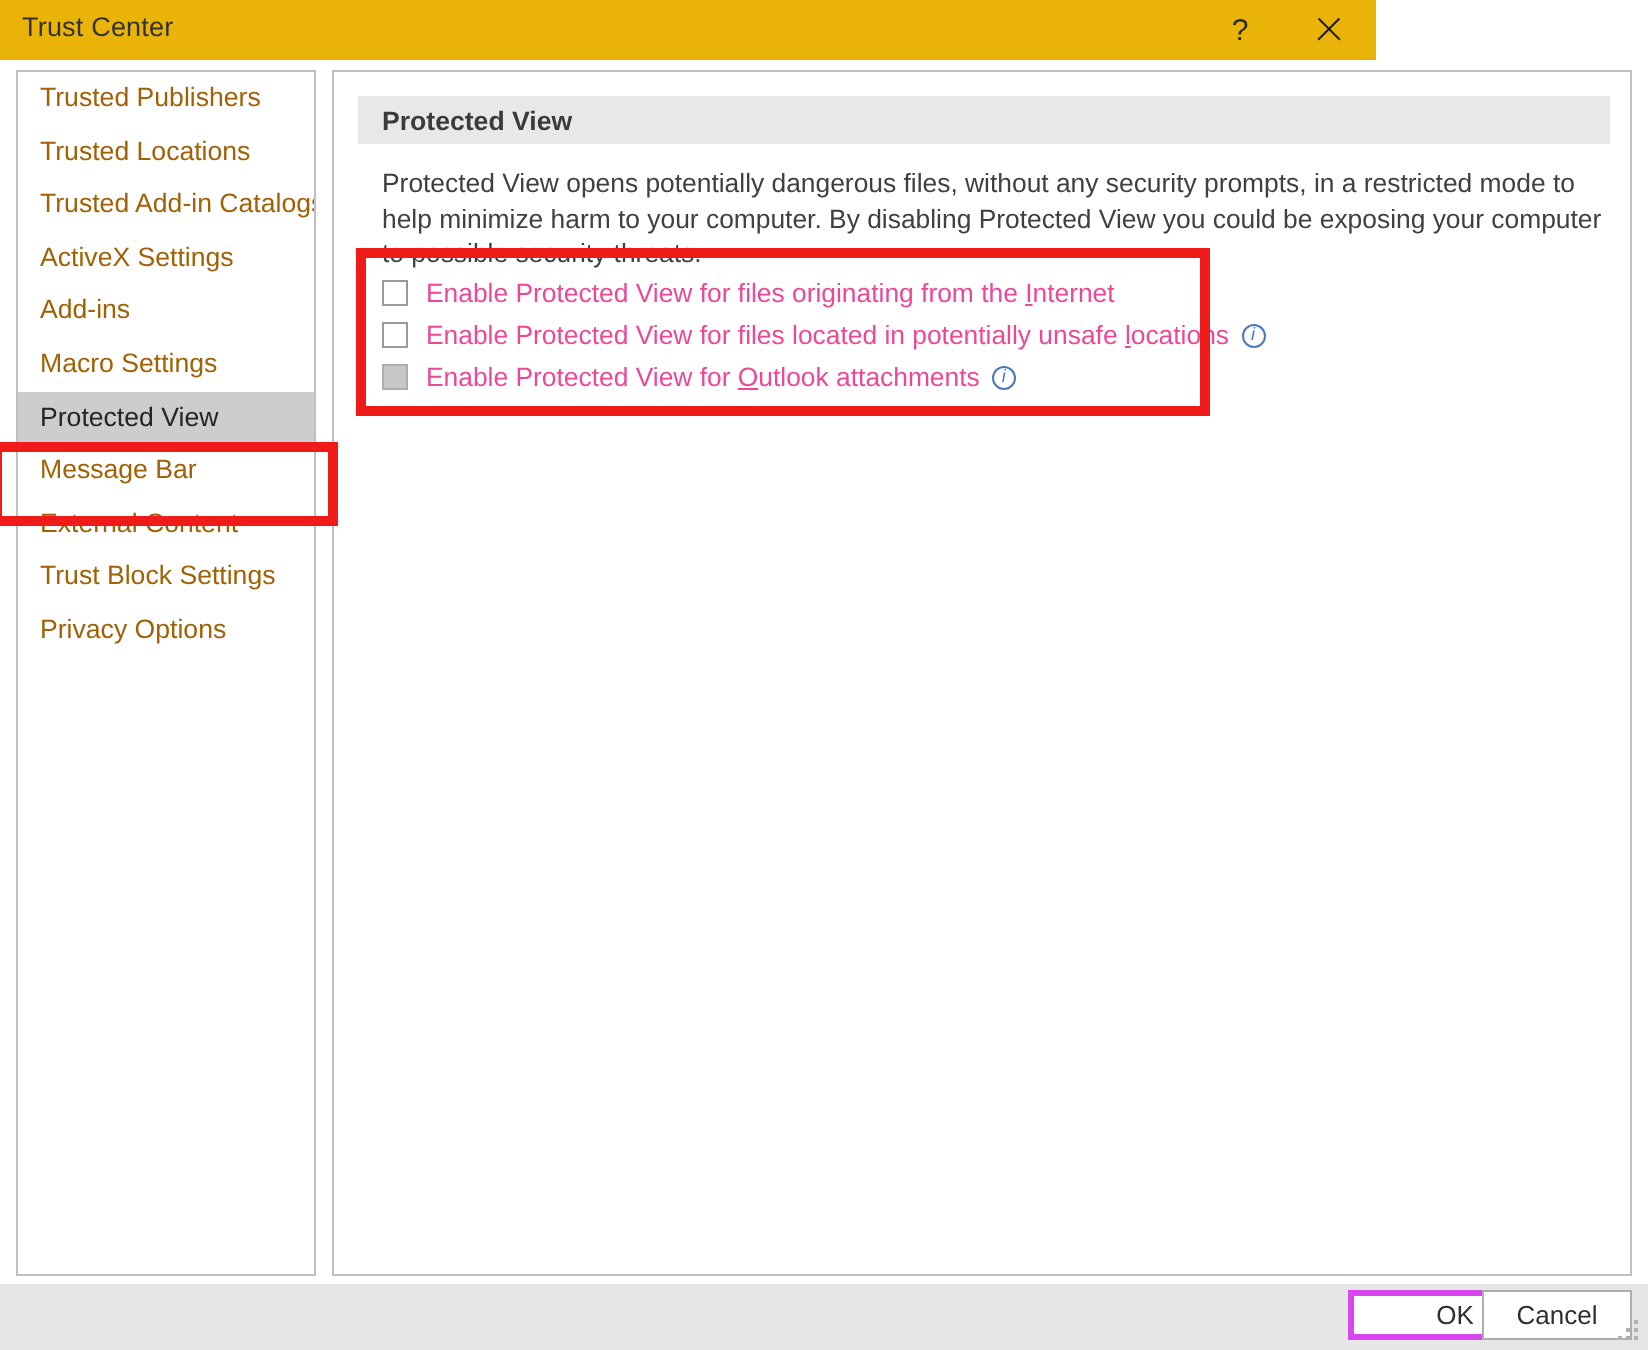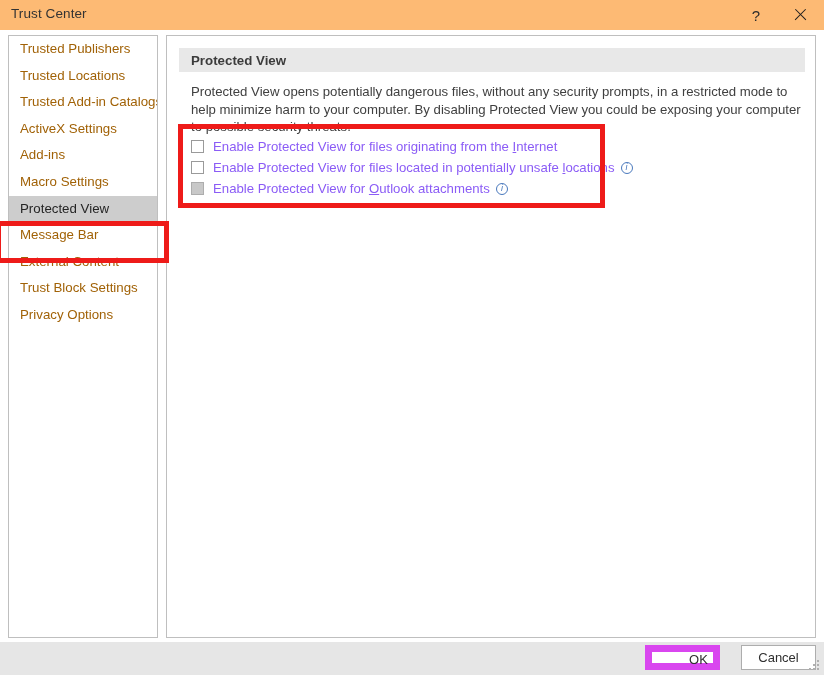--- a/index.html
+++ b/index.html
@@ -15,22 +15,22 @@
     position: relative;
     width: 824px;
     height: 675px;
     background: #ffffff;
   }
 
   
   .titlebar {
     position: absolute;
     left: 0; top: 0;
-    width: 824px; height: 30px;
-    background: #fdba74;
+    width: 688px; height: 30px;
+    background: #eab308;
   }
   .titlebar-title {
     position: absolute;
     left: 11px; top: 6px;
     font-size: 13.5px;
     color: #333333;
     letter-spacing: 0.1px;
     white-space: nowrap;
   }
   .titlebar-btn {
@@ -143,21 +143,21 @@
     background: #ffffff;
     flex: 0 0 auto;
     margin-right: 9px;
   }
   .cb-box.disabled {
     background: #c8c8c8;
     border-color: #adadad;
   }
   .cb-label {
     font-size: 13.2px;
-    color: #8b5cf6;
+    color: #ec4899;
     white-space: nowrap;
   }
   .cb-label u { text-decoration: underline; }
   .info-icon {
     display: inline-flex;
     align-items: center;
     justify-content: center;
     width: 12px; height: 12px;
     border: 1px solid #4a79bd;
     border-radius: 50%;
@@ -182,21 +182,21 @@
     top: 3px;
     width: 75px; height: 25px;
     background: #ffffff;
     border: 1px solid #adadad;
     font-size: 13px;
     font-family: "Liberation Sans", sans-serif;
     color: #2f2f2f;
     cursor: default;
     padding: 0;
   }
-  .btn.ok     { right: 104px; border: 7px solid #d946ef; padding-left: 32px; }
+  .btn.ok     { right: 75px; border: 3px solid #d946ef; padding-left: 32px; }
   .btn.cancel { right: 8px; }
 
   .resize-grip {
     position: absolute;
     right: 3px; bottom: 3px;
     width: 13px; height: 13px;
   }
   .resize-grip i {
     position: absolute;
     width: 2px; height: 2px;

